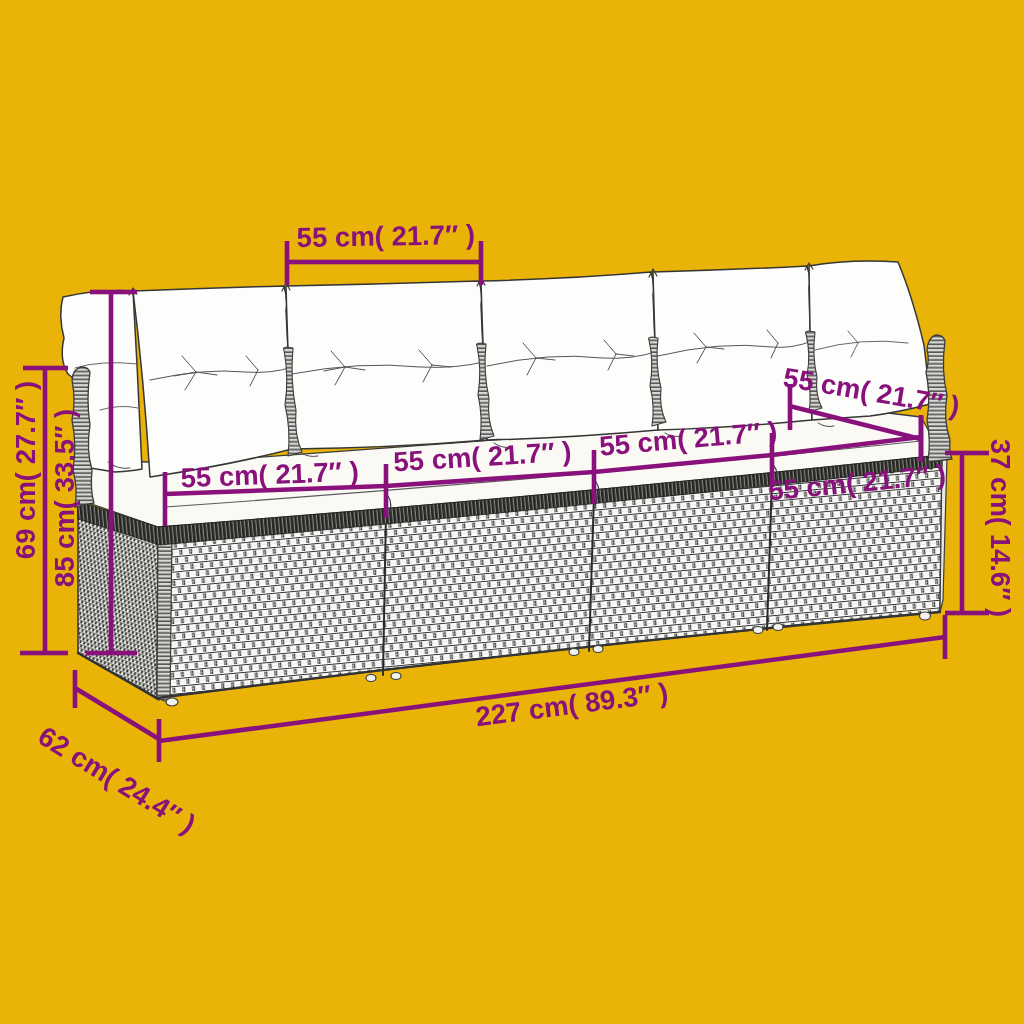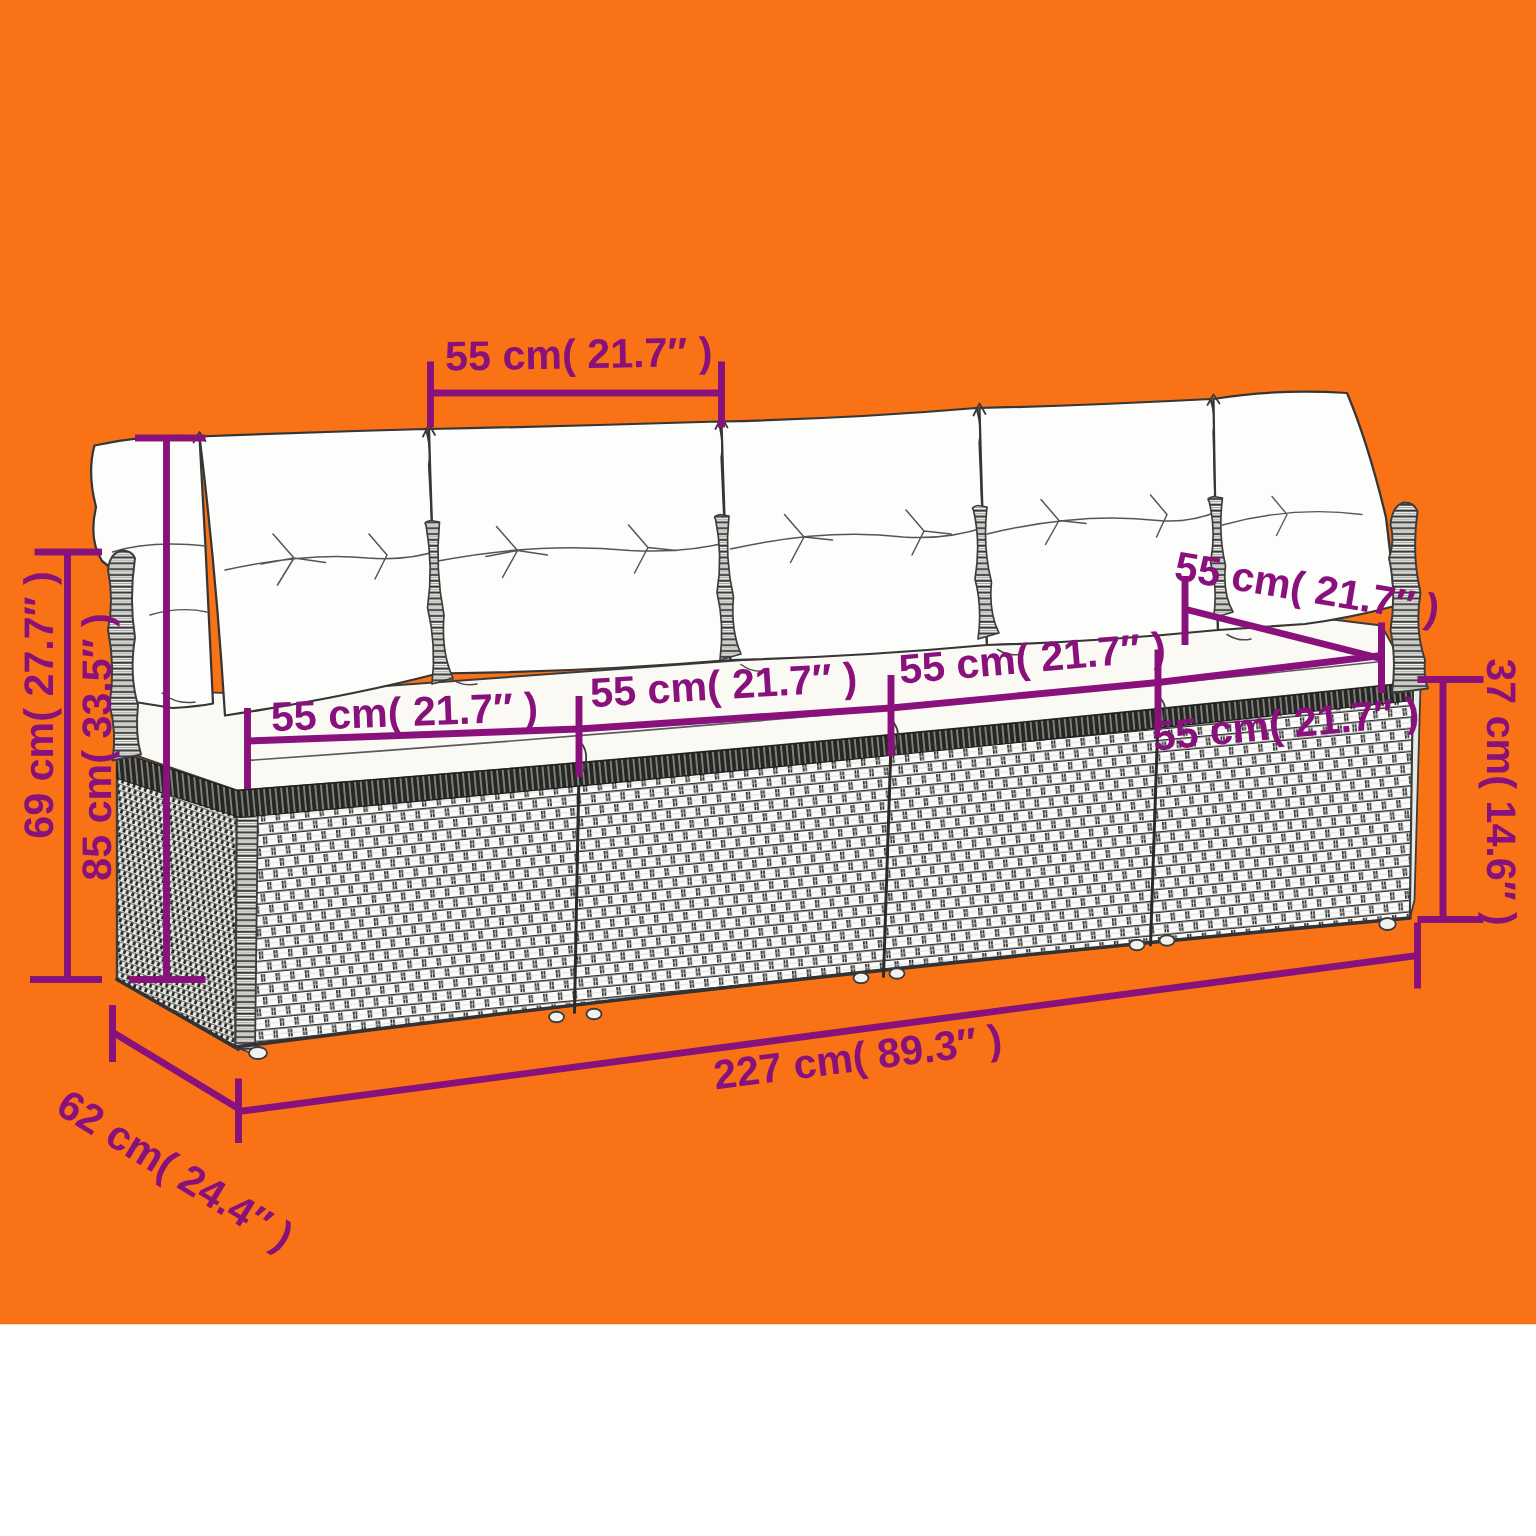--- a/index.html
+++ b/index.html
@@ -1,16 +1,16 @@
 <!DOCTYPE html>
 <html><head>
 <meta charset="utf-8">
 <style>
   html,body{margin:0;padding:0;background:#ffffff;}
-  .page{width:1024px;height:883px;position:relative;overflow:hidden;background:#f97316;}
+  .page{width:1024px;height:1024px;position:relative;overflow:hidden;background:#eab308;}
   svg{display:block;}
   text{font-family:"Liberation Sans", sans-serif;font-weight:bold;fill:#89117b;letter-spacing:0px;}
 </style>
 </head>
 <body>
 <div class="page">
 <svg width="1024" height="1024" viewBox="0 0 1024 1024">
 <defs>
 
   <pattern id="weave" width="9.8" height="15.2" patternUnits="userSpaceOnUse" patternTransform="rotate(-5.3)">

